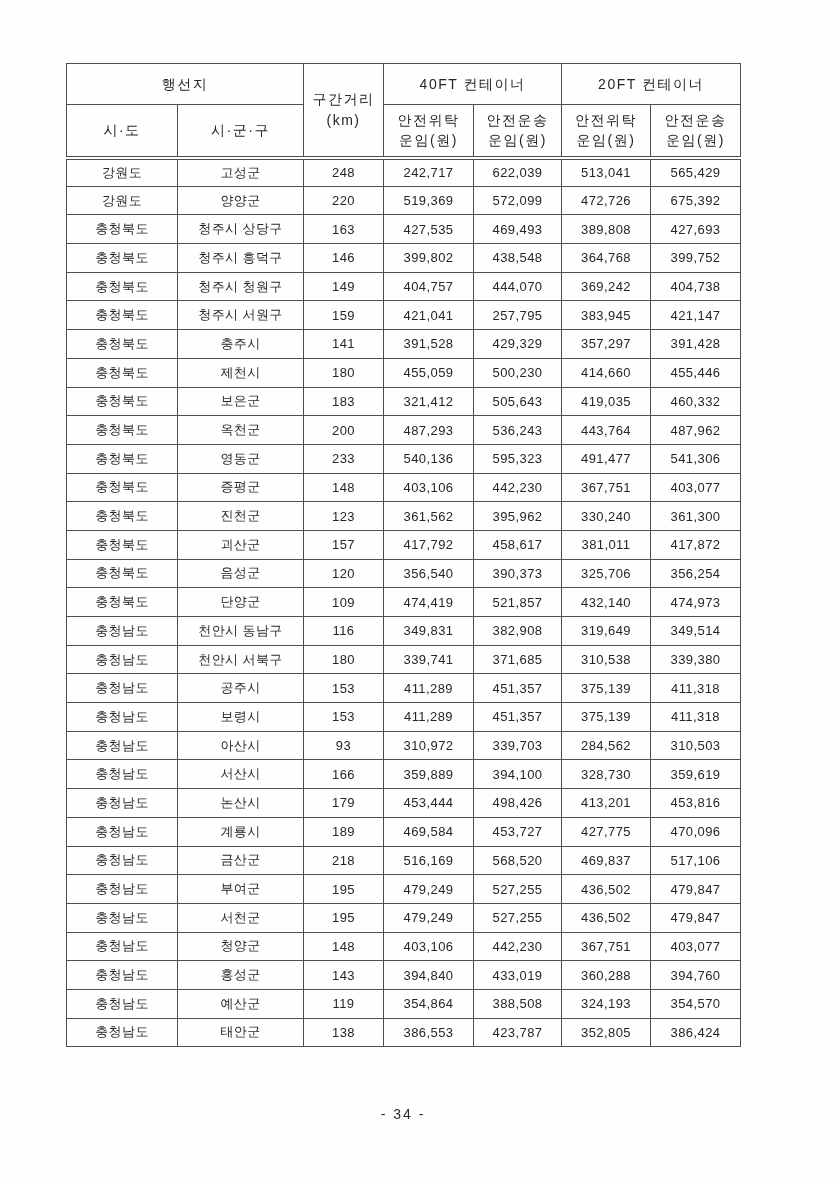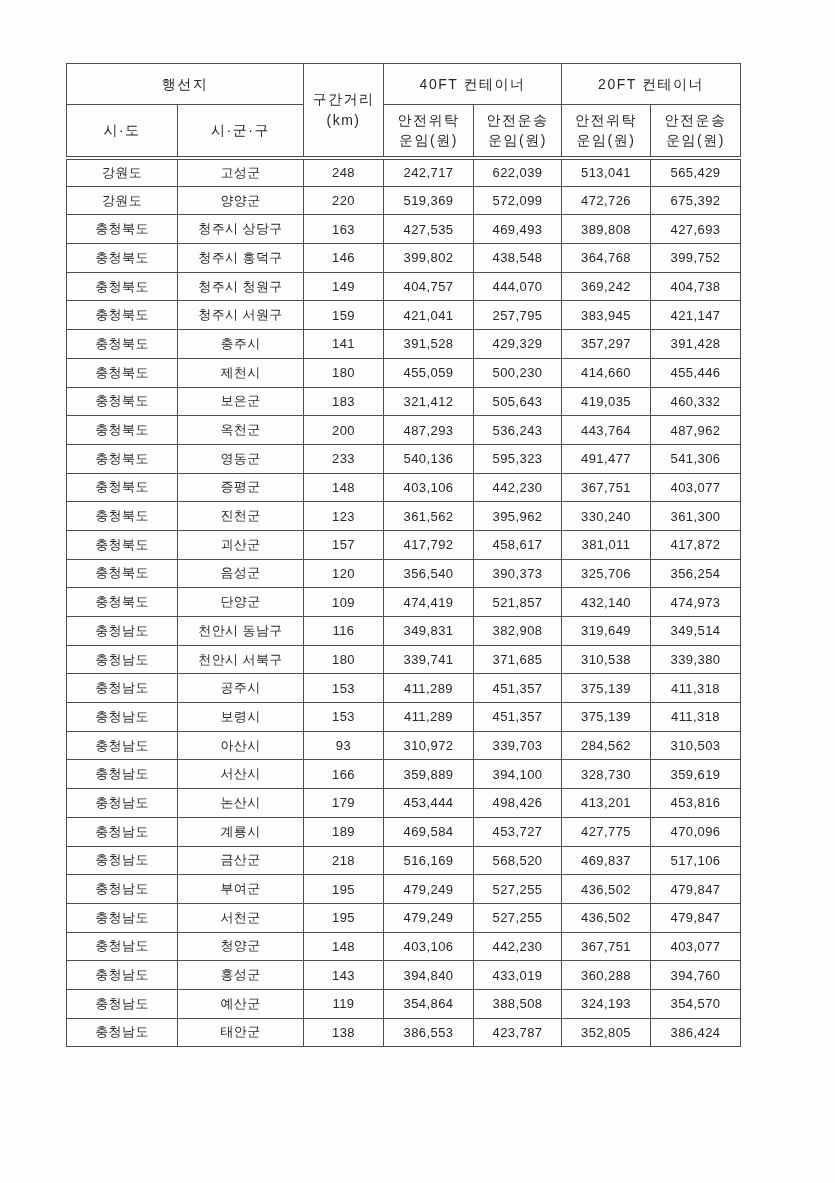--- a/index.html
+++ b/index.html
@@ -381,14 +381,15 @@
           <td>태안군</td>
           <td>138</td>
           <td>386,553</td>
           <td>423,787</td>
           <td>352,805</td>
           <td>386,424</td>
         </tr>
       </tbody>
   </table>
 
+  <div class="page-footer">- 34 -</div>
 
 </div>
 
 </body></html>

